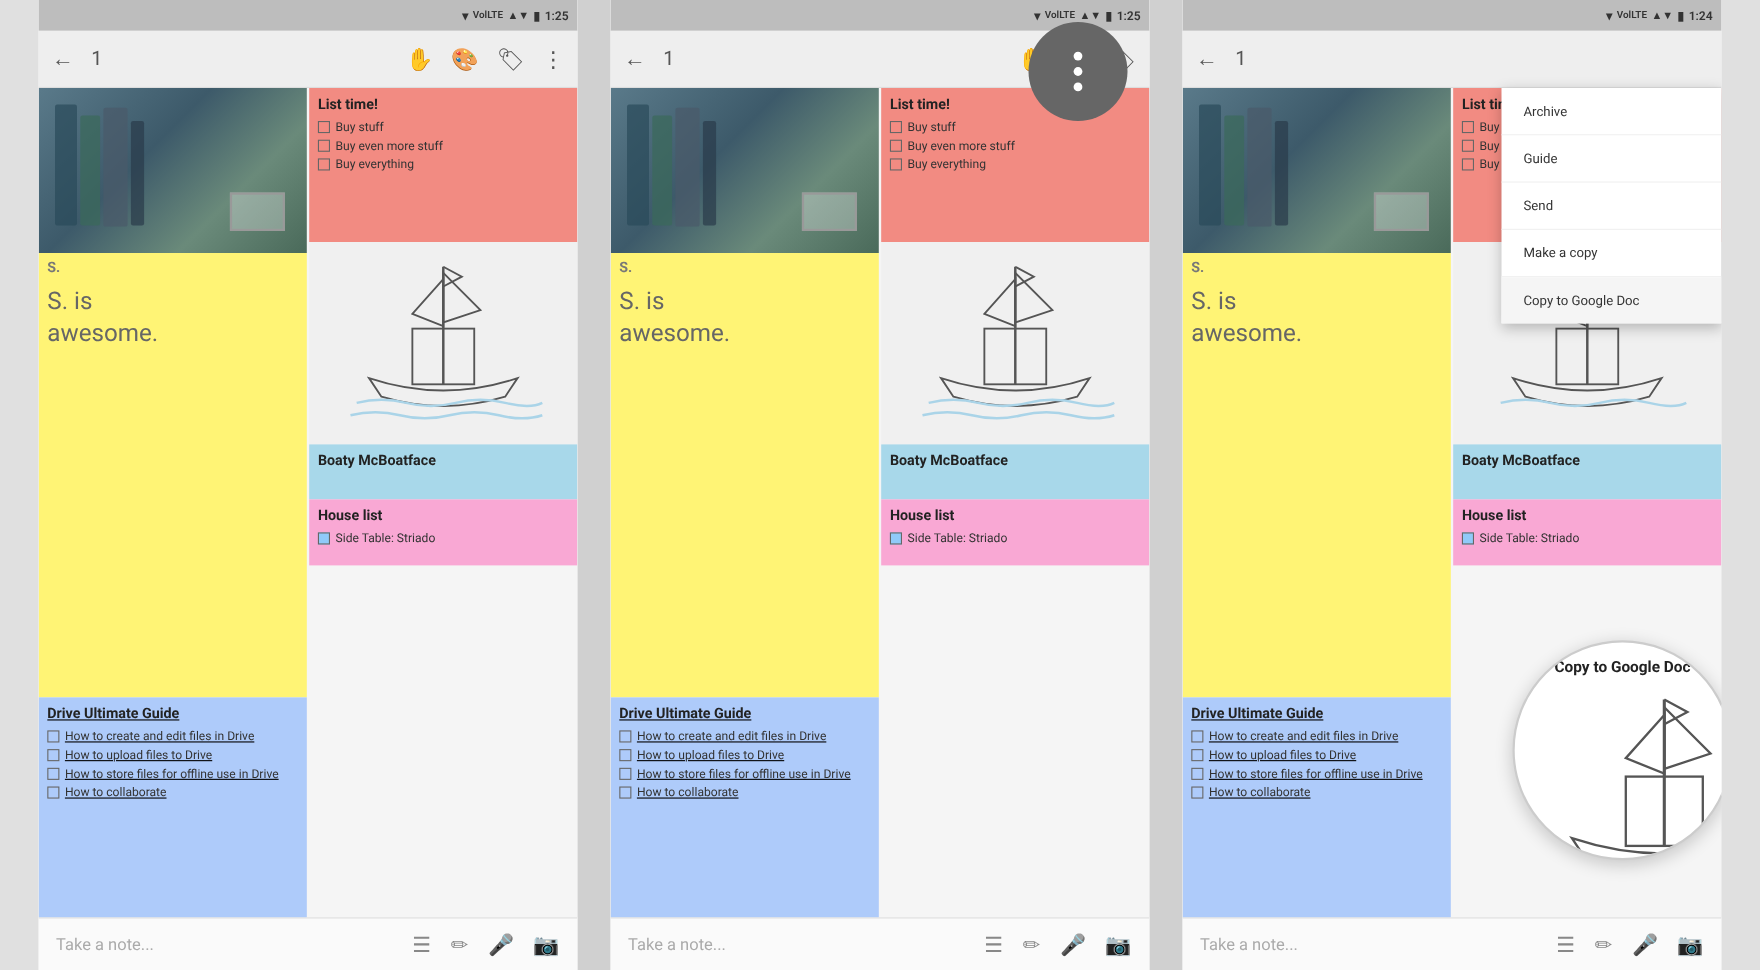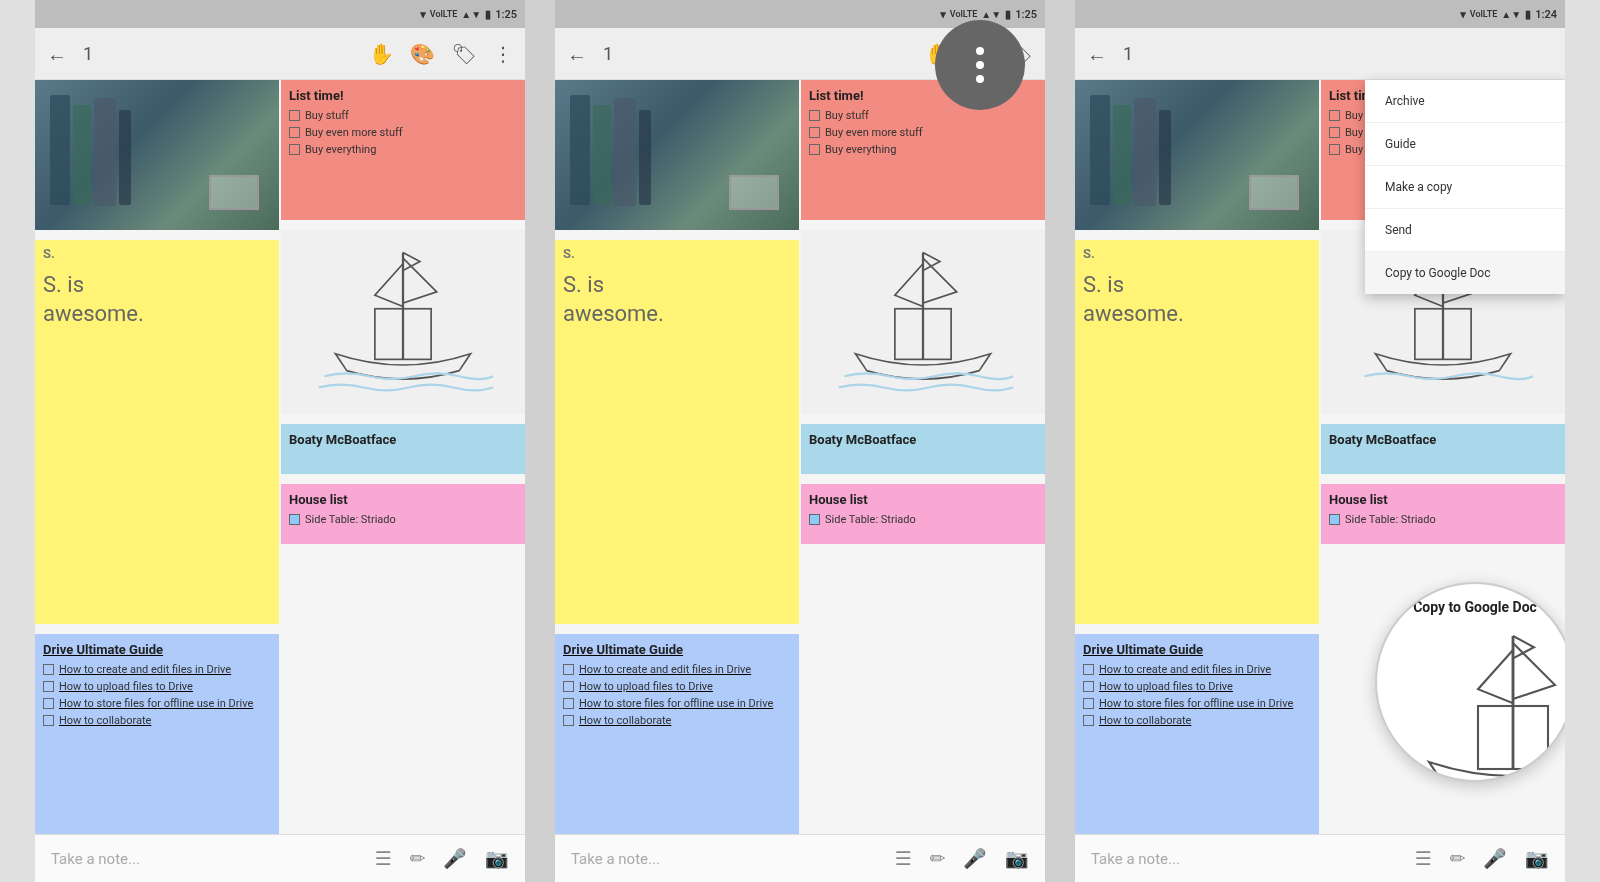--- a/index.html
+++ b/index.html
@@ -250,21 +250,21 @@
     .grid-layout {
       display: grid;
       grid-template-columns: 1fr 1fr;
       gap: 2px;
       flex: 1;
       overflow: hidden;
     }
     .col {
       display: flex;
       flex-direction: column;
-      gap: 10px;
+      gap: 0;
       overflow: hidden;
     }
   </style>
 </head>
 <body>
 
 <div class="phone-screen">
 
   <div class="status-bar">
     <div class="status-icons">
@@ -535,22 +535,22 @@
 
   <div class="toolbar" style="position:relative;">
     <div class="toolbar-left">
       <span class="toolbar-icon">←</span>
       <span class="toolbar-number">1</span>
     </div>
 
     <div class="dropdown-menu">
       <div class="dropdown-item">Archive</div>
       <div class="dropdown-item">Guide</div>
+      <div class="dropdown-item">Send</div>
       <div class="dropdown-item">Make a copy</div>
-      <div class="dropdown-item">Send</div>
       <div class="dropdown-item highlighted">Copy to Google Doc</div>
     </div>
   </div>
 
   <div class="magnify-circle">
     <div style="position:relative;width:100%;height:100%;display:flex;align-items:flex-end;justify-content:center;overflow:hidden;">
       <svg viewBox="0 0 160 160" style="position:absolute;width:160px;height:160px;bottom:-20px;right:-20px;transform:scale(1.4);transform-origin:center center;">
         <path d="M20,110 Q80,130 140,110 L130,125 Q80,140 30,125 Z" fill="none" stroke="#555" stroke-width="1.5"></path>
         <rect x="55" y="70" width="50" height="45" fill="none" stroke="#555" stroke-width="1.5"></rect>
         <line x1="80" y1="20" x2="80" y2="115" stroke="#555" stroke-width="2"></line>

